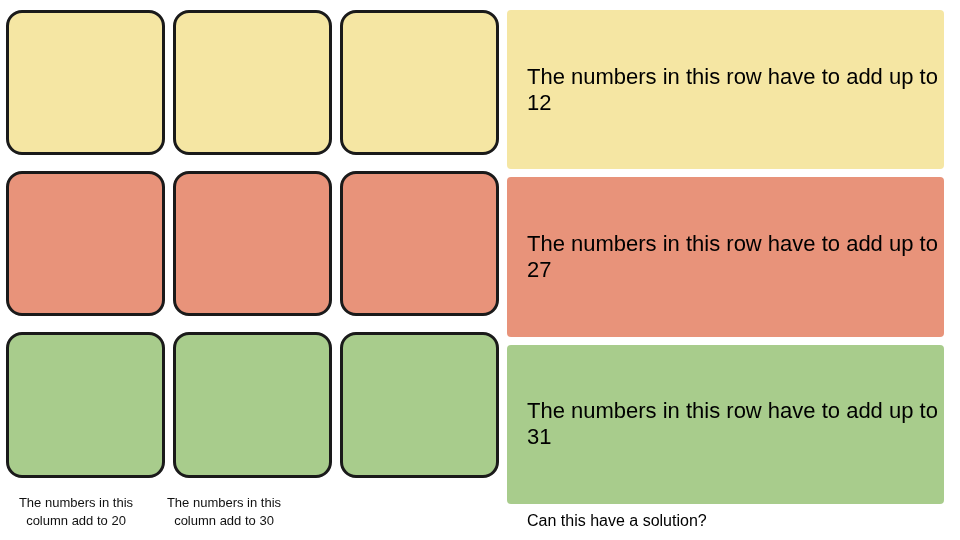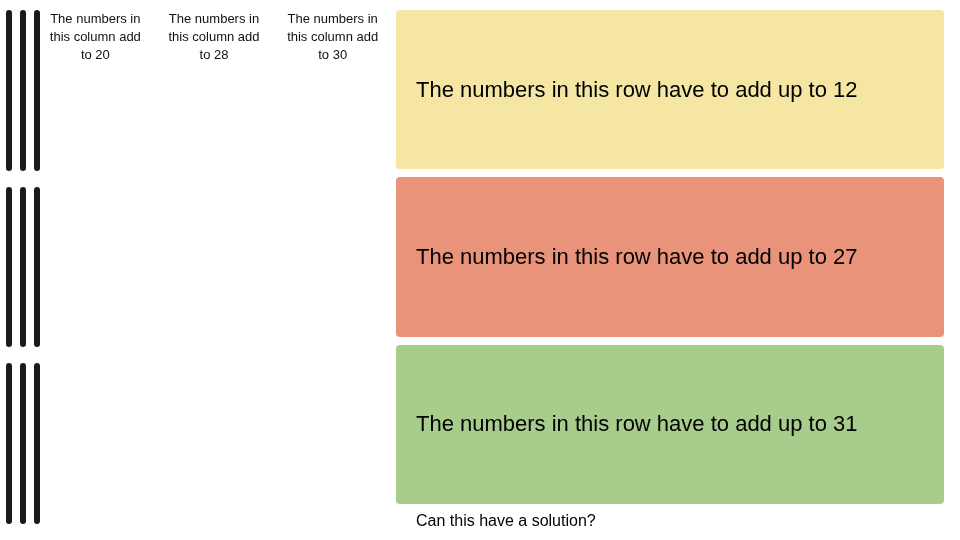--- a/index.html
+++ b/index.html
@@ -67,21 +67,21 @@
       color: #111;
       padding: 0 4px;
       max-width: 140px;
     }
   </style>
 </head>
 <body>
 
 <div class="main-container">
 
-  <div style="display:flex; flex-direction:row; width:396px; flex-shrink:0; padding:10px 8px 0 6px;">
+  <div style="display:flex; flex-direction:column; width:507px; flex-shrink:0; padding:10px 8px 0 6px;">
 
     <div style="flex:1; display:flex; flex-direction:column; gap:8px; padding-bottom:8px;">
 
       <div class="grid-row">
         <div class="grid-cell cell-yellow"></div>
         <div class="grid-cell cell-yellow"></div>
         <div class="grid-cell cell-yellow"></div>
       </div>
 
       <div class="grid-row">
@@ -93,21 +93,20 @@
       <div class="grid-row">
         <div class="grid-cell cell-green"></div>
         <div class="grid-cell cell-green"></div>
         <div class="grid-cell cell-green"></div>
       </div>
 
     </div>
 
     <div style="display:flex; flex-direction:row; gap:8px; padding-bottom:10px;">
       <div class="col-label">The numbers in this column add to 20</div>
-      <div class="col-label">The numbers in this column add to 28</div>
       <div class="col-label">The numbers in this column add to 30</div>
     </div>
   </div>
 
   <div style="display:flex; flex-direction:column; flex:1;">
 
     <div style="flex:1; display:flex; flex-direction:column; gap:0; padding-top:10px; padding-right:16px;">
 
       <div class="row-label row-label-yellow" style="flex:1; border-radius:4px;">
         <span>The numbers in this row have to add up to 12</span>

